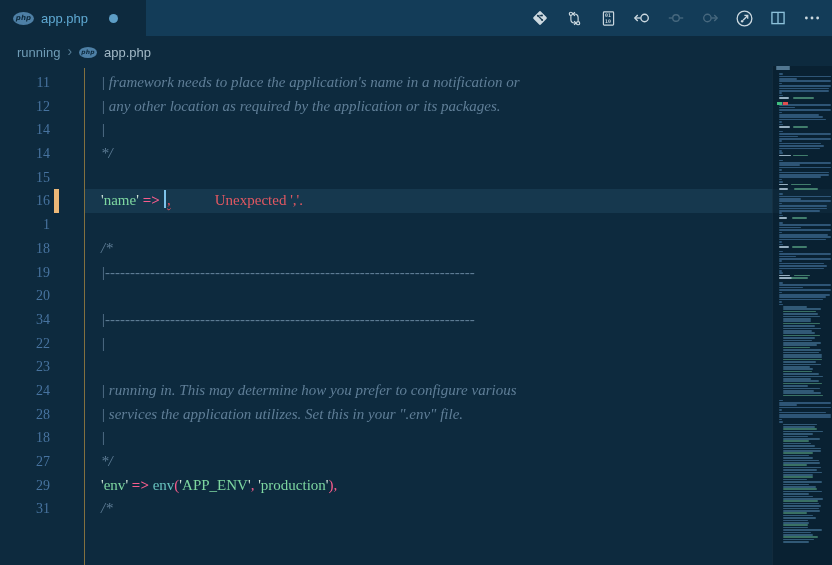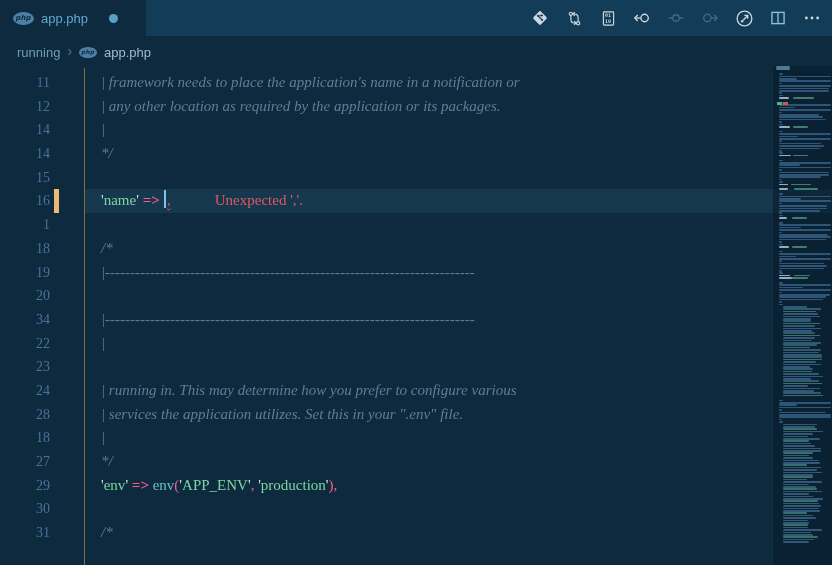--- a/index.html
+++ b/index.html
@@ -212,21 +212,20 @@
         <div class="code-line"><span class="line-number">19</span><span class="mod-marker"></span><span class="line-content"><span class="tk-comment">    |--------------------------------------------------------------------------</span></span></div>
         <div class="code-line"><span class="line-number">20</span><span class="mod-marker"></span></div>
         <div class="code-line"><span class="line-number">34</span><span class="mod-marker"></span><span class="line-content"><span class="tk-comment">    |--------------------------------------------------------------------------</span></span></div>
         <div class="code-line"><span class="line-number">22</span><span class="mod-marker"></span><span class="line-content"><span class="tk-comment">    |</span></span></div>
         <div class="code-line"><span class="line-number">23</span><span class="mod-marker"></span></div>
         <div class="code-line"><span class="line-number">24</span><span class="mod-marker"></span><span class="line-content"><span class="tk-comment">    | running in. This may determine how you prefer to configure various</span></span></div>
         <div class="code-line"><span class="line-number">28</span><span class="mod-marker"></span><span class="line-content"><span class="tk-comment">    | services the application utilizes. Set this in your ".env" file.</span></span></div>
         <div class="code-line"><span class="line-number">18</span><span class="mod-marker"></span><span class="line-content"><span class="tk-comment">    |</span></span></div>
         <div class="code-line"><span class="line-number">27</span><span class="mod-marker"></span><span class="line-content"><span class="tk-comment">    */</span></span></div>
         <div class="code-line"><span class="line-number">29</span><span class="mod-marker"></span><span class="line-content"><span class="tk-plain">    </span><span class="tk-quote">'</span><span class="tk-string">env</span><span class="tk-quote">'</span><span class="tk-plain"> </span><span class="tk-op">=&gt;</span><span class="tk-plain"> </span><span class="tk-func">env</span><span class="tk-punct">(</span><span class="tk-quote">'</span><span class="tk-string">APP_ENV</span><span class="tk-quote">'</span><span class="tk-punct">,</span><span class="tk-plain"> </span><span class="tk-quote">'</span><span class="tk-string">production</span><span class="tk-quote">'</span><span class="tk-punct">)</span><span class="tk-punct">,</span></span></div>
-        <div class="code-line"><span class="line-number">30</span><span class="mod-marker"></span><span class="line-content"></span></div>
         <div class="code-line"><span class="line-number">31</span><span class="mod-marker"></span><span class="line-content"><span class="tk-comment">    /*</span></span></div>
       </div>
   </div>
 
   <div class="minimap">
       <div class="mm-row" style="top: 0px; left: 3px; width: 13.7469px; background: rgb(122, 166, 196); opacity: 0.65;"></div>
       <div class="mm-row" style="top: 2.4px; left: 3px; width: 13.5595px; background: rgb(122, 166, 196); opacity: 0.65;"></div>
       <div class="mm-row" style="top: 7.2px; left: 6px; width: 3.5px; background: rgb(66, 113, 155); opacity: 0.65;"></div>
       <div class="mm-row" style="top: 9.6px; left: 6px; width: 52px; background: rgb(66, 113, 155); opacity: 0.65;"></div>
       <div class="mm-row" style="top: 12px; left: 6px; width: 18.321px; background: rgb(66, 113, 155); opacity: 0.65;"></div>

